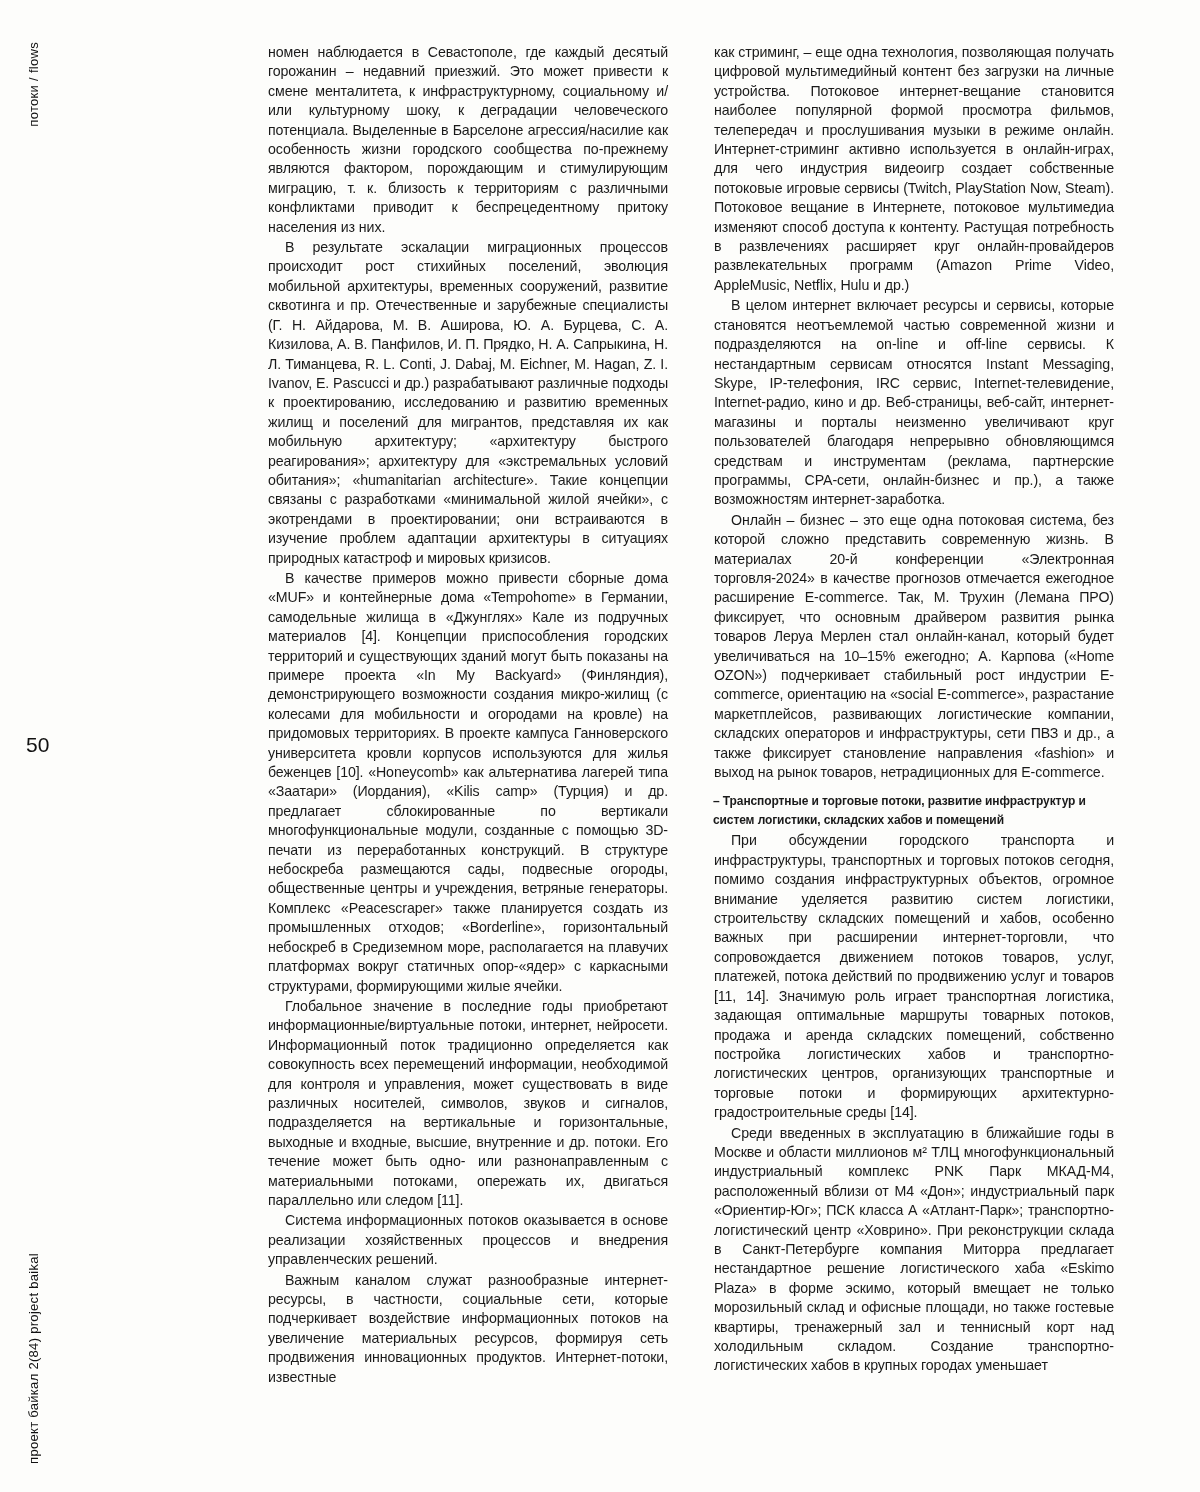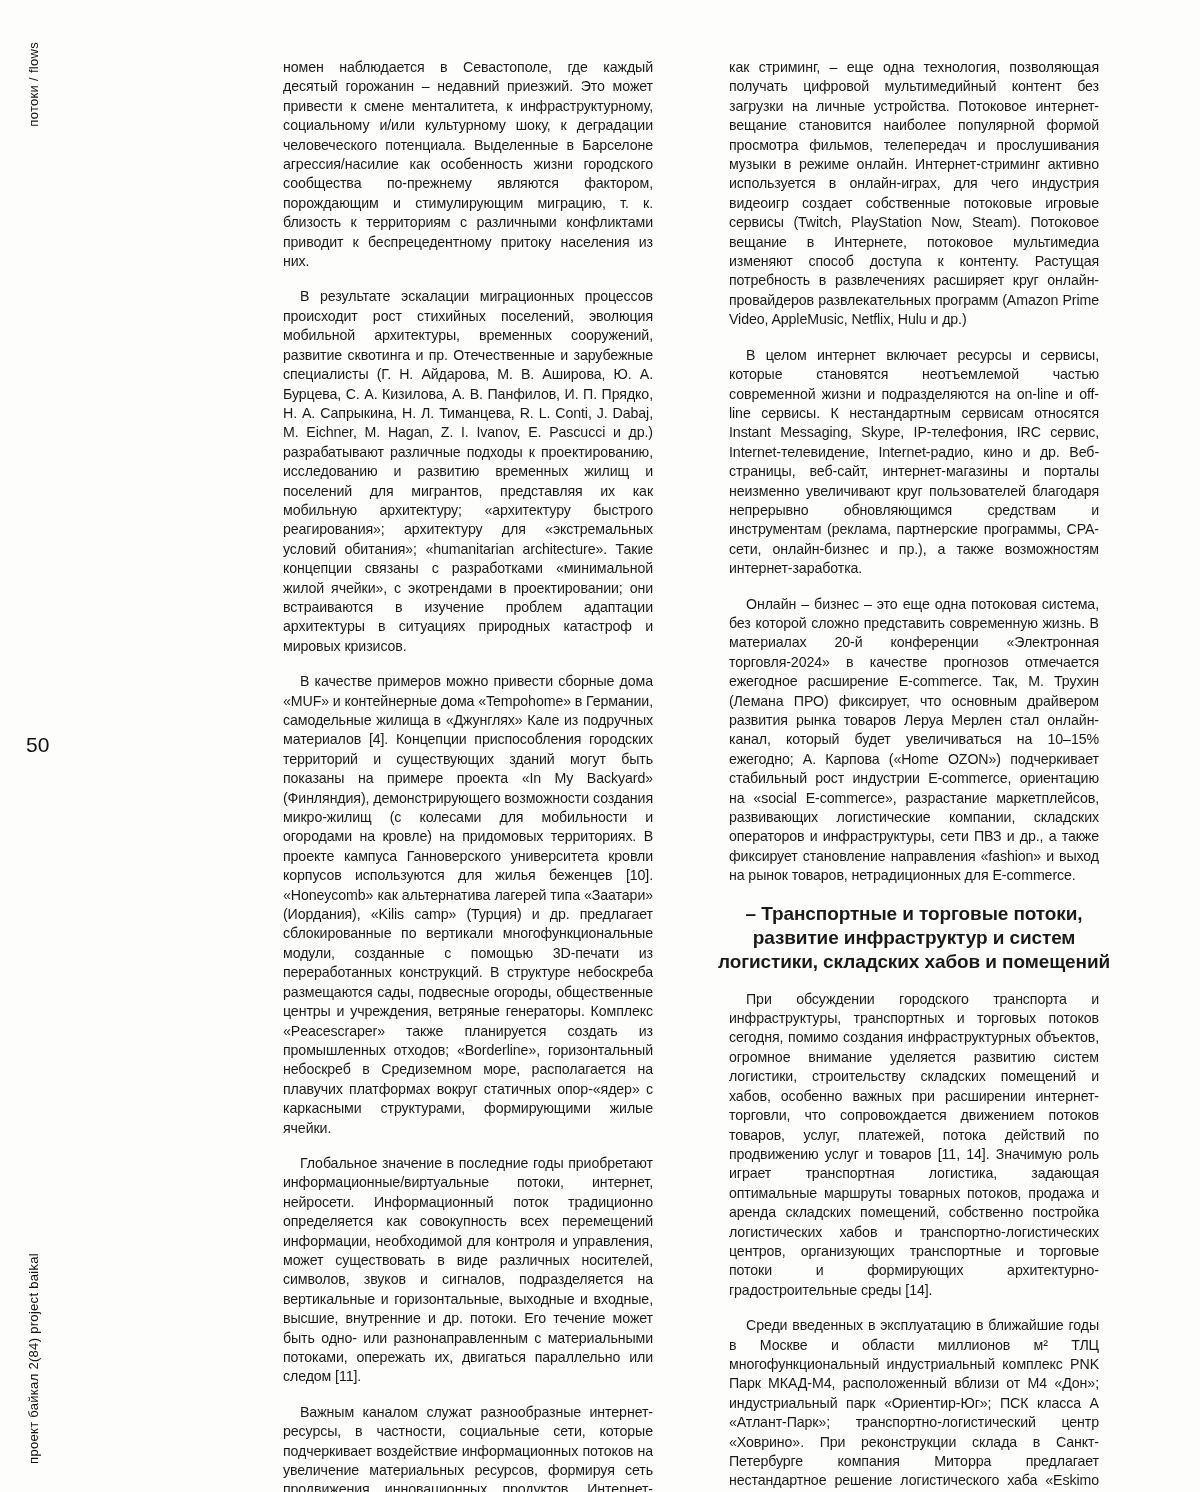--- a/index.html
+++ b/index.html
@@ -47,51 +47,52 @@
   }
   .col {
     width: 402px;
     flex: 0 0 402px;
     font-size: 14.2px;
     line-height: 19.4px;
     letter-spacing: -0.1px;
     text-align: justify;
   }
   .col p {
-    margin: 16px;
+    margin: 1px;
   }
   .col p.indent {
     text-indent: 17px;
   }
   .col h3 {
     margin: 10px 0 1px 0;
-    font-size: 19px;
-    line-height: 24px;
+    font-size: 12px;
+    line-height: 19px;
     font-weight: bold;
-    text-align: center;
+    text-align: left;
   }
 </style>
 </head>
 <body>
 
 <div class="page">
 
   <div class="rail-vertical rail-top">потоки / flows</div>
 
   <div class="rail-page-number">50</div>
 
   <div class="rail-vertical rail-bottom">проект байкал 2(84) project baikal</div>
 
   <main class="columns">
 
     <section class="col">
       <p>номен наблюдается в Севастополе, где каждый десятый горожанин – недавний приезжий. Это может привести к смене менталитета, к инфраструктурному, социальному и/или культурному шоку, к деградации человеческого потенциала. Выделенные в Барселоне агрессия/насилие как особенность жизни городского сообщества по-прежнему являются фактором, порождающим и стимулирующим миграцию, т. к. близость к территориям с различными конфликтами приводит к беспрецедентному притоку населения из них.</p>
       <p class="indent">В результате эскалации миграционных процессов происходит рост стихийных поселений, эволюция мобильной архитектуры, временных сооружений, развитие сквотинга и пр. Отечественные и зарубежные специалисты (Г. Н. Айдарова, М. В. Аширова, Ю. А. Бурцева, С. А. Кизилова, А. В. Панфилов, И. П. Прядко, Н. А. Сапрыкина, Н. Л. Тиманцева, R. L. Conti, J. Dabaj, M. Eichner, M. Hagan, Z. I. Ivanov, E. Pascucci и др.) разрабатывают различные подходы к проектированию, исследованию и развитию временных жилищ и поселений для мигрантов, представляя их как мобильную архитектуру; «архитектуру быстрого реагирования»; архитектуру для «экстремальных условий обитания»; «humanitarian architecture». Такие концепции связаны с разработками «минимальной жилой ячейки», с экотрендами в проектировании; они встраиваются в изучение проблем адаптации архитектуры в ситуациях природных катастроф и мировых кризисов.</p>
       <p class="indent">В качестве примеров можно привести сборные дома «MUF» и контейнерные дома «Tempohome» в Германии, самодельные жилища в «Джунглях» Кале из подручных материалов [4]. Концепции приспособления городских территорий и существующих зданий могут быть показаны на примере проекта «In My Backyard» (Финляндия), демонстрирующего возможности создания микро-жилищ (с колесами для мобильности и огородами на кровле) на придомовых территориях. В проекте кампуса Ганноверского университета кровли корпусов используются для жилья беженцев [10]. «Honeycomb» как альтернатива лагерей типа «Заатари» (Иордания), «Kilis camp» (Турция) и др. предлагает сблокированные по вертикали многофункциональные модули, созданные с помощью 3D-печати из переработанных конструкций. В структуре небоскреба размещаются сады, подвесные огороды, общественные центры и учреждения, ветряные генераторы. Комплекс «Peacescraper» также планируется создать из промышленных отходов; «Borderline», горизонтальный небоскреб в Средиземном море, располагается на плавучих платформах вокруг статичных опор-«ядер» с каркасными структурами, формирующими жилые ячейки.</p>
       <p class="indent">Глобальное значение в последние годы приобретают информационные/виртуальные потоки, интернет, нейросети. Информационный поток традиционно определяется как совокупность всех перемещений информации, необходимой для контроля и управления, может существовать в виде различных носителей, символов, звуков и сигналов, подразделяется на вертикальные и горизонтальные, выходные и входные, высшие, внутренние и др. потоки. Его течение может быть одно- или разнонаправленным с материальными потоками, опережать их, двигаться параллельно или следом [11].</p>
+      <p class="indent">Система информационных потоков оказывается в основе реализации хозяйственных процессов и внедрения управленческих решений.</p>
       <p class="indent">Важным каналом служат разнообразные интернет-ресурсы, в частности, социальные сети, которые подчеркивает воздействие информационных потоков на увеличение материальных ресурсов, формируя сеть продвижения инновационных продуктов. Интернет-потоки, известные</p>
     </section>
 
     <section class="col">
       <p>как стриминг, – еще одна технология, позволяющая получать цифровой мультимедийный контент без загрузки на личные устройства. Потоковое интернет-вещание становится наиболее популярной формой просмотра фильмов, телепередач и прослушивания музыки в режиме онлайн. Интернет-стриминг активно используется в онлайн-играх, для чего индустрия видеоигр создает собственные потоковые игровые сервисы (Twitch, PlayStation Now, Steam). Потоковое вещание в Интернете, потоковое мультимедиа изменяют способ доступа к контенту. Растущая потребность в развлечениях расширяет круг онлайн-провайдеров развлекательных программ (Amazon Prime Video, AppleMusic, Netflix, Hulu и др.)</p>
       <p class="indent">В целом интернет включает ресурсы и сервисы, которые становятся неотъемлемой частью современной жизни и подразделяются на on-line и off-line сервисы. К нестандартным сервисам относятся Instant Messaging, Skype, IP-телефония, IRC сервис, Internet-телевидение, Internet-радио, кино и др. Веб-страницы, веб-сайт, интернет-магазины и порталы неизменно увеличивают круг пользователей благодаря непрерывно обновляющимся средствам и инструментам (реклама, партнерские программы, CPA-сети, онлайн-бизнес и пр.), а также возможностям интернет-заработка.</p>
       <p class="indent">Онлайн – бизнес – это еще одна потоковая система, без которой сложно представить современную жизнь. В материалах 20-й конференции «Электронная торговля-2024» в качестве прогнозов отмечается ежегодное расширение E-commerce. Так, М. Трухин (Лемана ПРО) фиксирует, что основным драйвером развития рынка товаров Леруа Мерлен стал онлайн-канал, который будет увеличиваться на 10–15% ежегодно; А. Карпова («Home OZON») подчеркивает стабильный рост индустрии E-commerce, ориентацию на «social E-commerce», разрастание маркетплейсов, развивающих логистические компании, складских операторов и инфраструктуры, сети ПВЗ и др., а также фиксирует становление направления «fashion» и выход на рынок товаров, нетрадиционных для E-commerce.</p>
       <h3>–  Транспортные и торговые потоки, развитие инфраструктур и систем логистики, складских хабов и помещений</h3>
       <p class="indent">При обсуждении городского транспорта и инфраструктуры, транспортных и торговых потоков сегодня, помимо создания инфраструктурных объектов, огромное внимание уделяется развитию систем логистики, строительству складских помещений и хабов, особенно важных при расширении интернет-торговли, что сопровождается движением потоков товаров, услуг, платежей, потока действий по продвижению услуг и товаров [11, 14]. Значимую роль играет транспортная логистика, задающая оптимальные маршруты товарных потоков, продажа и аренда складских помещений, собственно постройка логистических хабов и транспортно-логистических центров, организующих транспортные и торговые потоки и формирующих архитектурно-градостроительные среды [14].</p>
       <p class="indent">Среди введенных в эксплуатацию в ближайшие годы в Москве и области миллионов м² ТЛЦ многофункциональный индустриальный комплекс PNK Парк МКАД-М4, расположенный вблизи от М4 «Дон»; индустриальный парк «Ориентир-Юг»; ПСК класса А «Атлант-Парк»; транспортно-логистический центр «Ховрино». При реконструкции склада в Санкт-Петербурге компания Миторра предлагает нестандартное решение логистического хаба «Eskimo Plaza» в форме эскимо, который вмещает не только морозильный склад и офисные площади, но также гостевые квартиры, тренажерный зал и теннисный корт над холодильным складом. Создание транспортно-логистических хабов в крупных городах уменьшает</p>

